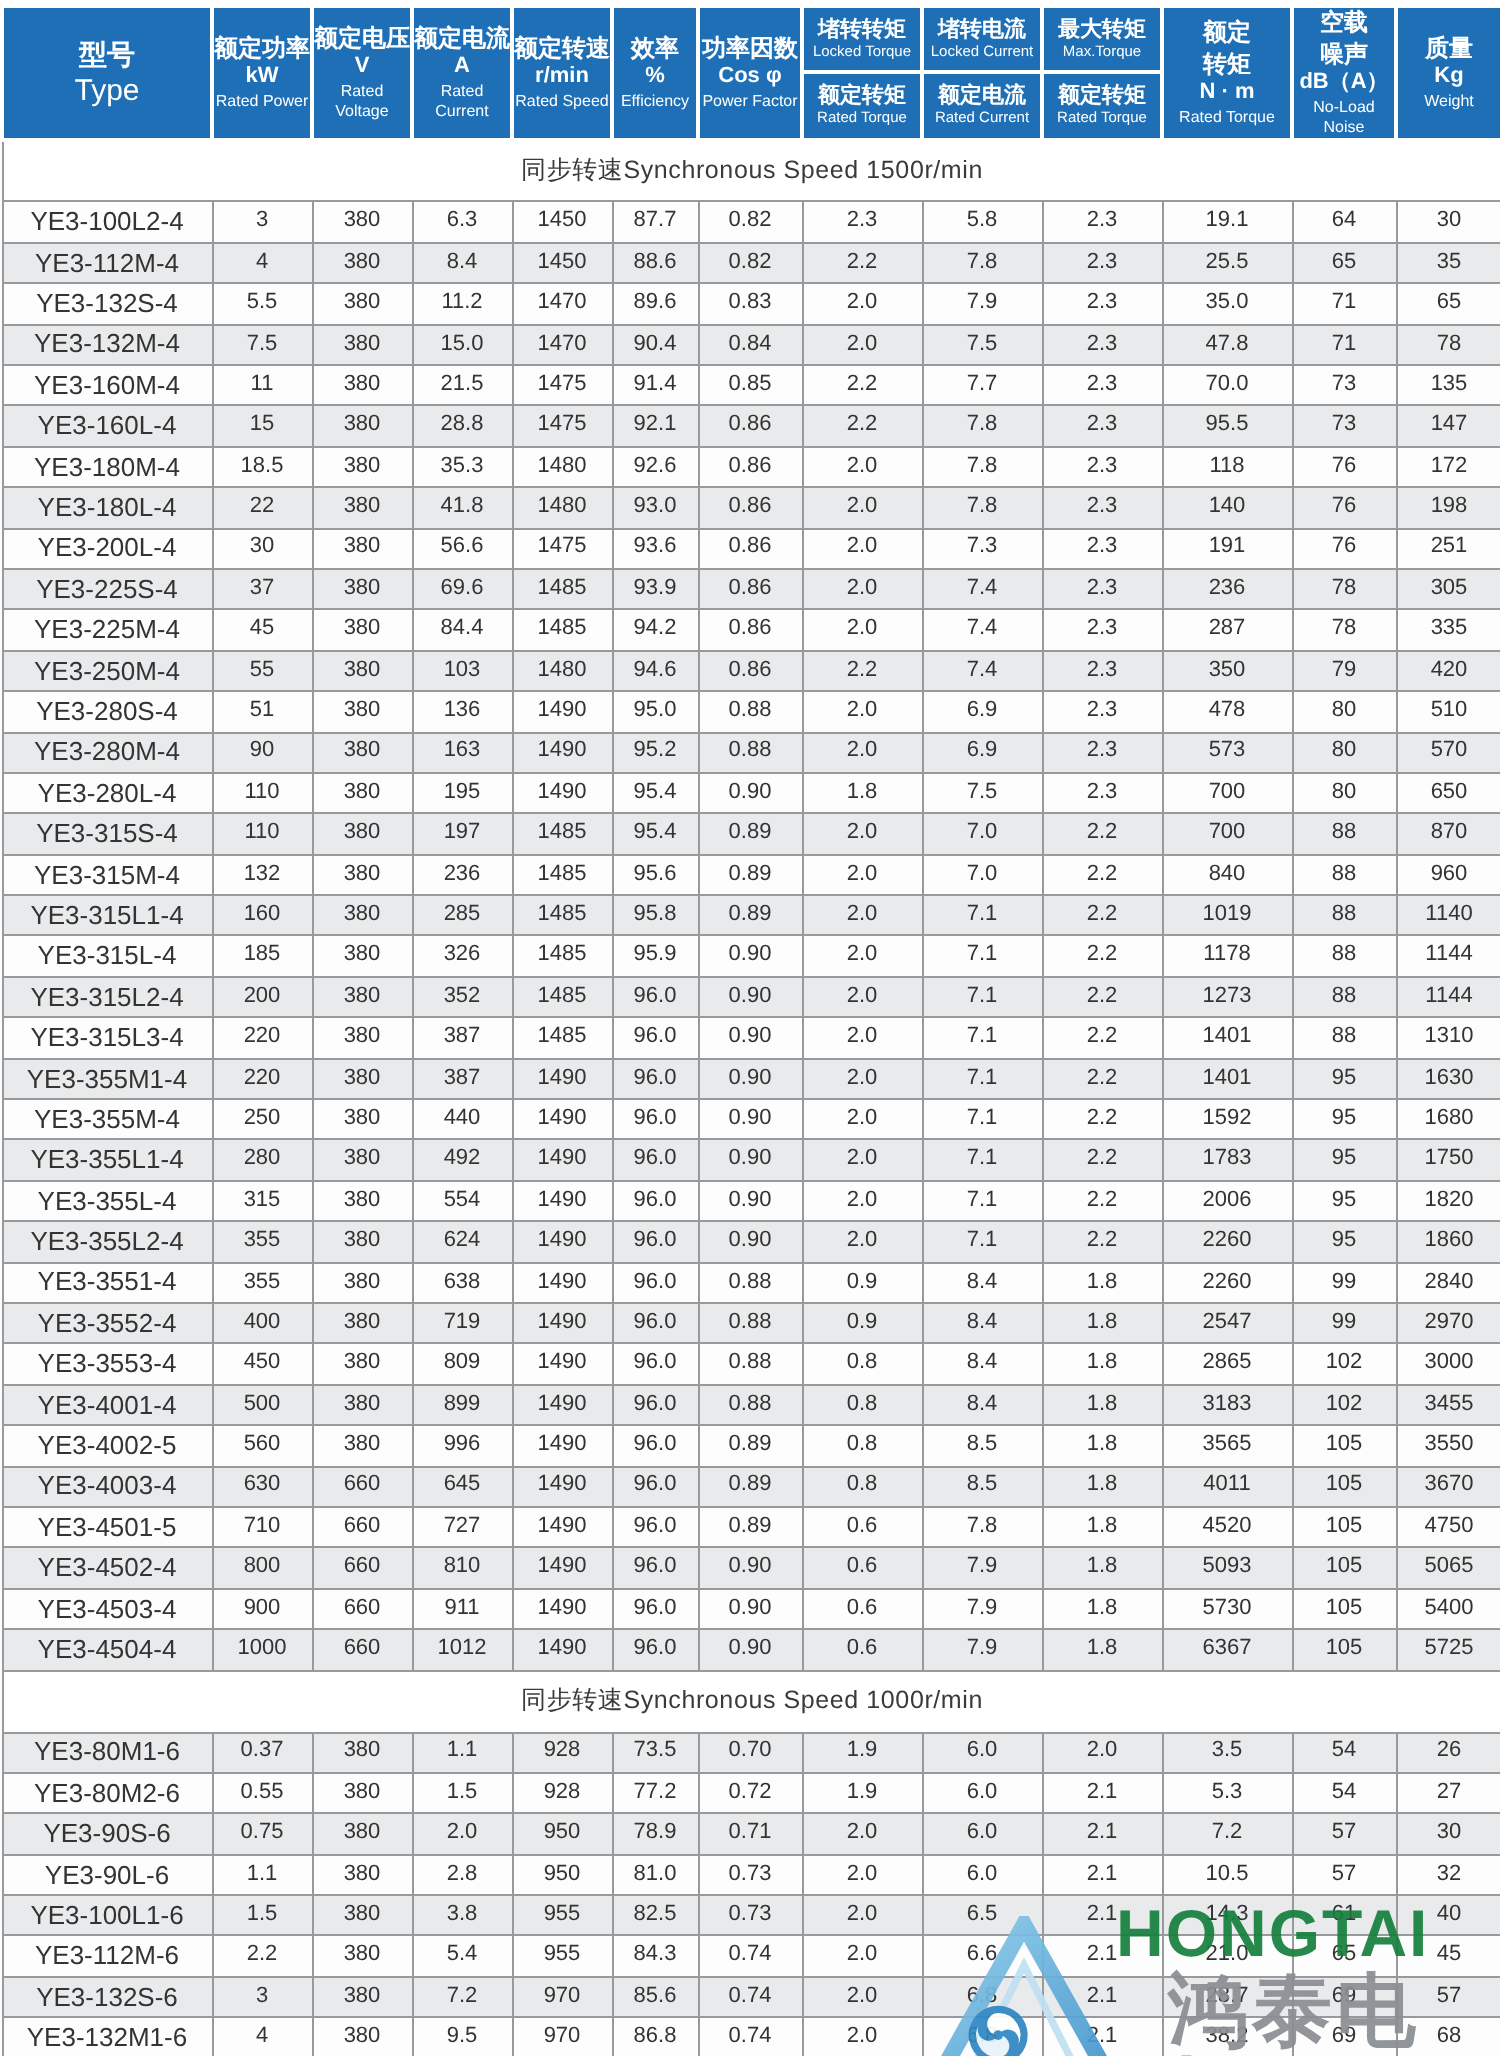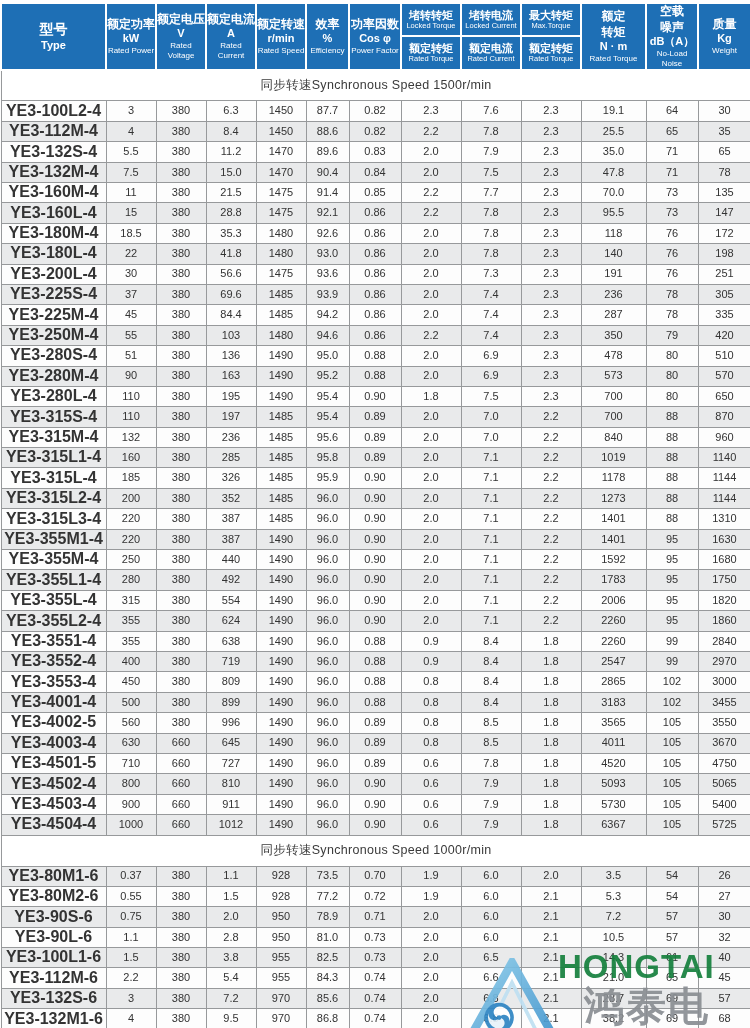--- a/index.html
+++ b/index.html
@@ -25,34 +25,34 @@
     border:2px solid #ffffff;
     color:#fff;padding:0;vertical-align:middle;text-align:center;
     white-space:pre-line;
   }
   thead th.split-cell{height:32px;margin-left:10px;}
   .h-zh{font-size:12px;font-weight:bold;line-height:1.3;}
   .h-zh-lg{font-size:14px;font-weight:bold;line-height:1.3;}
   .h-zh-sm{font-size:11px;font-weight:bold;line-height:1.2;}
   .h-unit{font-size:11px;font-weight:bold;line-height:1.25;}
   .h-en{font-size:8px;font-weight:normal;line-height:1.25;}
-  .h-en-lg{font-size:11px;font-weight:bold;line-height:1.3;}
+  .h-en-lg{font-size:15px;font-weight:normal;line-height:1.3;}
   .h-en-xs{font-size:7.5px;font-weight:normal;line-height:1.15;}
   tbody td{
     border:1px solid var(--grid);
     text-align:center;font-size:11px;color:var(--body-text);
     height:20.4px;padding:0;line-height:1.05;
     overflow:hidden;white-space:nowrap;
   }
   tr.sec-row td{
     background:#fff;font-size:12.5px;color:#3a3a3a;height:31px;
     letter-spacing:0.3px;
   }
   tr.shaded td{background:var(--stripe);}
-  tbody td.type-cell{font-size:16px;font-weight:bold;}
+  tbody td.type-cell{font-size:13px;}
   
   .watermark{
     position:absolute;left:466px;top:948px;width:284px;height:80px;
     display:flex;align-items:flex-start;pointer-events:none;opacity:0.92;
   }
   .wm-logo{width:92px;height:86px;flex:0 0 auto;margin-top:8px;}
   .wm-text{margin-left:0px;}
   .wm-brand{
     font-size:33px;font-weight:bold;color:#15803d;
     letter-spacing:1px;line-height:1.05;
@@ -114,21 +114,21 @@
         </tr>
         <tr class="">
           <td class="type-cell">YE3-100L2-4</td>
           <td>3</td>
           <td>380</td>
           <td>6.3</td>
           <td>1450</td>
           <td>87.7</td>
           <td>0.82</td>
           <td>2.3</td>
-          <td>7.6</td>
+          <td>5.8</td>
           <td>2.3</td>
           <td>19.1</td>
           <td>64</td>
           <td>30</td>
         </tr>
         <tr class="shaded">
           <td class="type-cell">YE3-112M-4</td>
           <td>4</td>
           <td>380</td>
           <td>8.4</td>

